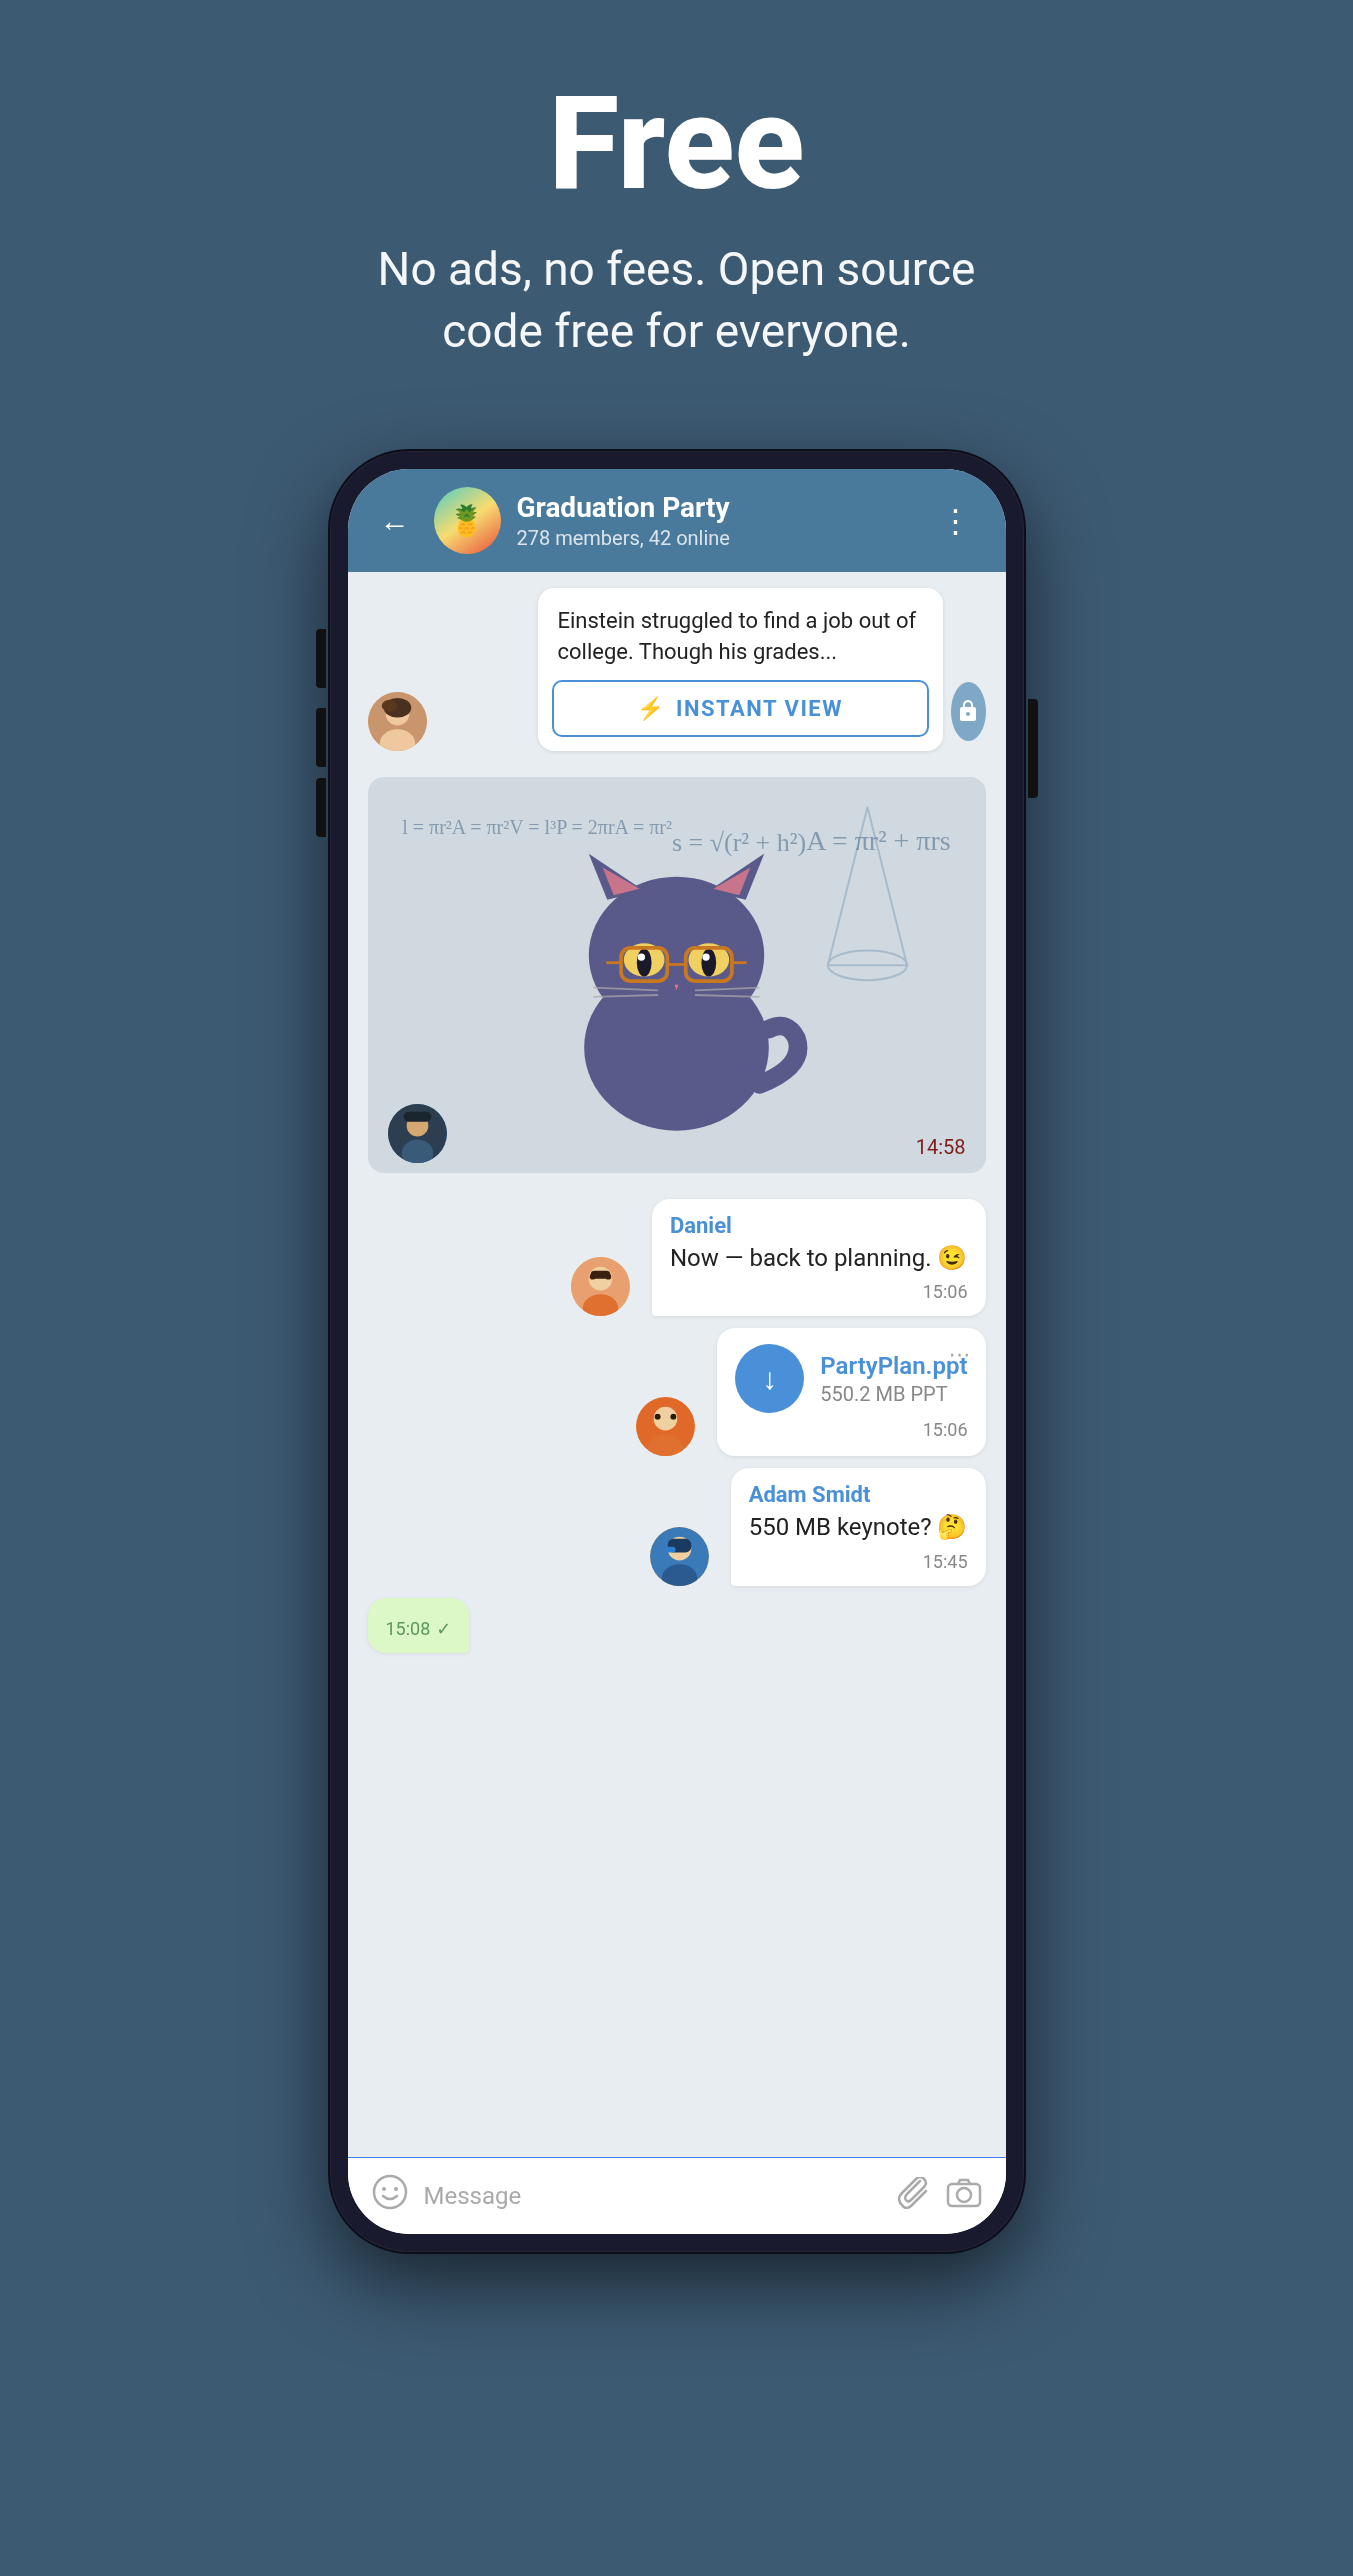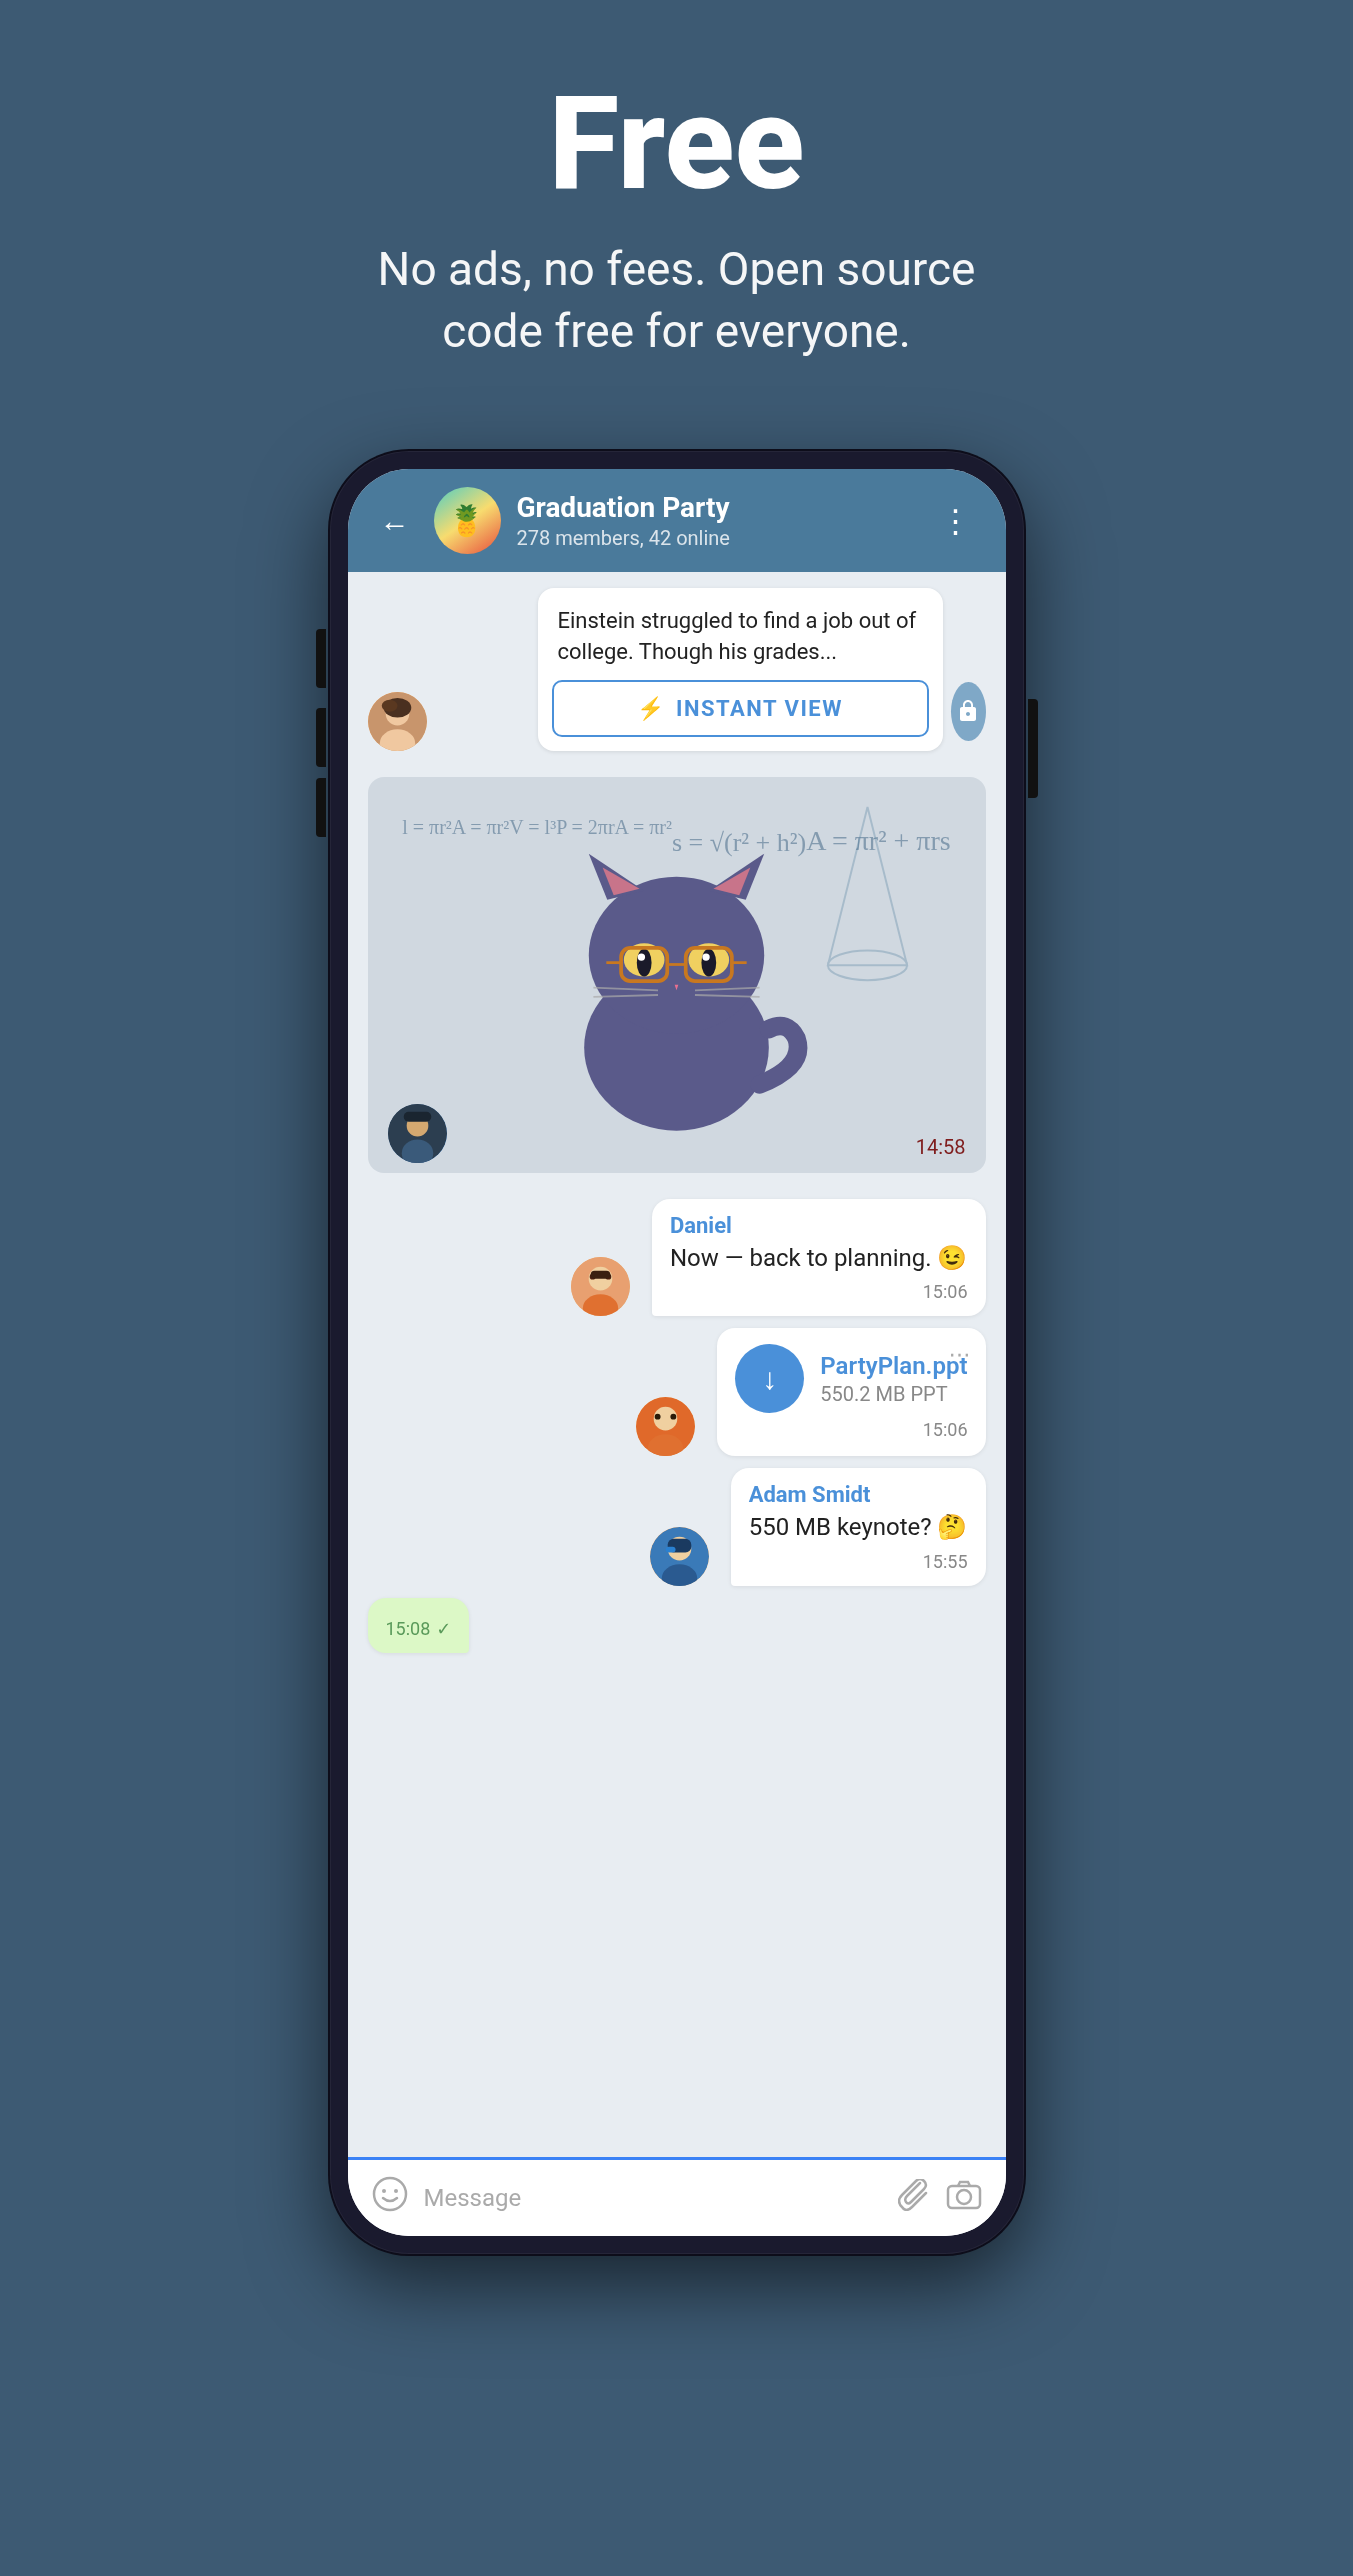--- a/index.html
+++ b/index.html
@@ -432,21 +432,21 @@
       right: 14px;
       color: #aaa;
       font-size: 22px;
       letter-spacing: 1px;
       cursor: pointer;
     }
 
     
     .input-bar {
       background: white;
-      border-top: 3px solid #3b82f6;
+      border-top: 1px solid #3b82f6;
       padding: 16px 24px;
       display: flex;
       align-items: center;
       gap: 16px;
     }
 
     .emoji-btn {
       font-size: 32px;
       cursor: pointer;
       color: #999;
@@ -650,21 +650,21 @@
                 <ellipse cx="30" cy="52" rx="18" ry="14" fill="#2a5a90"></ellipse>
                 <rect x="18" y="12" width="24" height="14" rx="6" fill="#1a3a60"></rect>
                 <rect x="16" y="20" width="10" height="6" rx="3" fill="#2a80d0"></rect>
               </svg>
             </div>
           </div>
           <div class="msg-bubble">
             <div class="msg-sender">Adam Smidt</div>
             <div class="msg-text">550 MB keynote? 🤔</div>
             <div class="msg-meta">
-              <span class="msg-time">15:55</span>
+              <span class="msg-time">15:45</span>
             </div>
           </div>
         </div>
 
         <div class="msg-row outgoing">
           <div class="msg-bubble outgoing">
             <div class="msg-meta">
               <span class="msg-time outgoing-time">15:08</span>
               <span class="check-mark">✓</span>
             </div>

